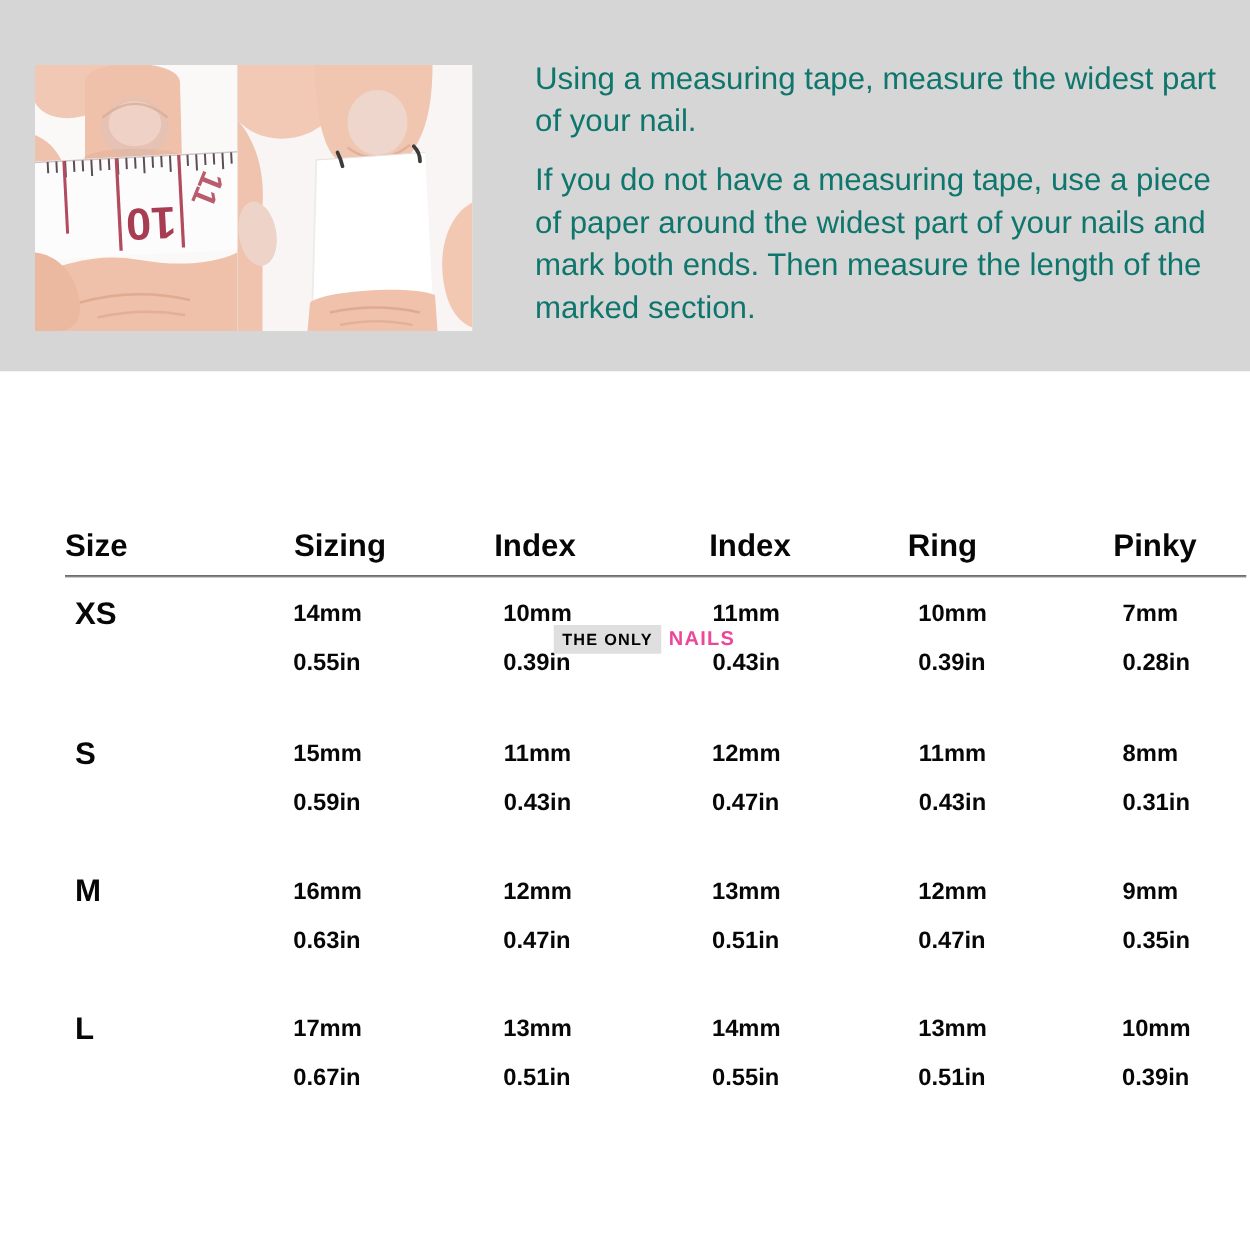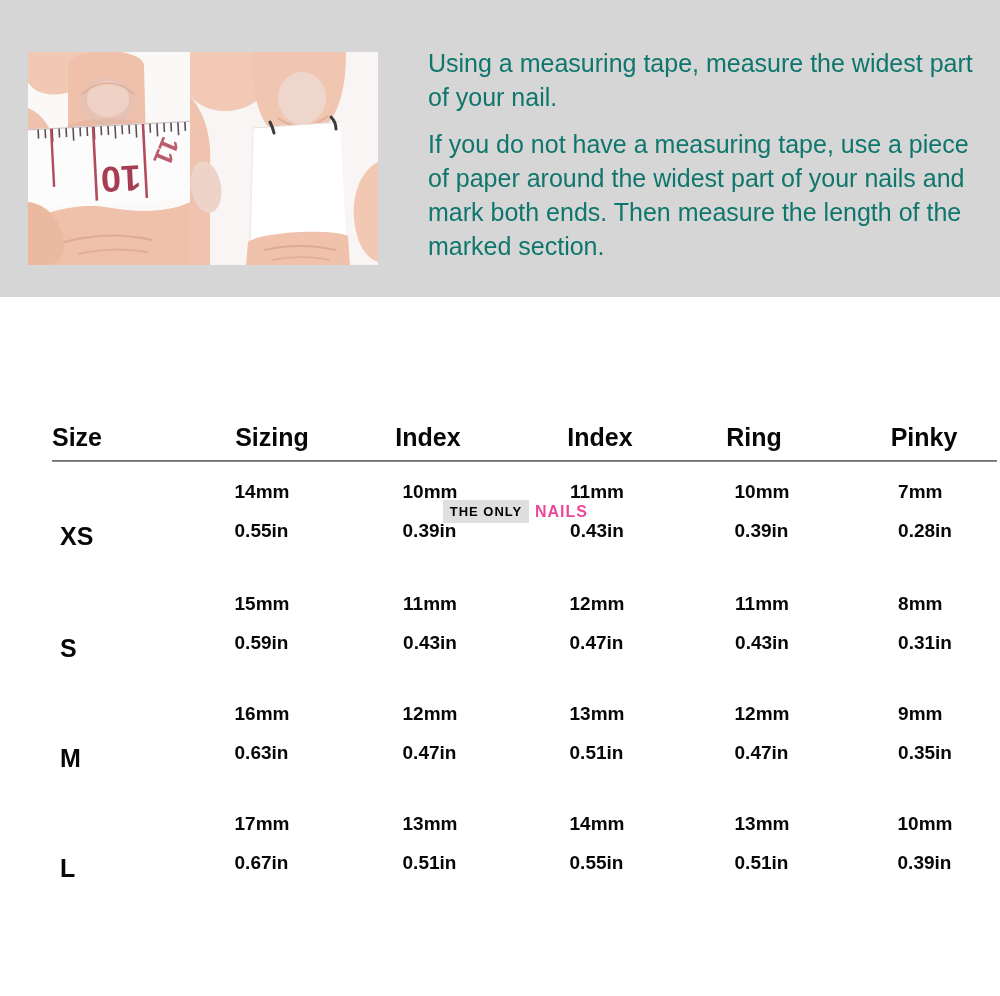--- a/index.html
+++ b/index.html
@@ -24,21 +24,21 @@
 
   
   .sizing-table{position:absolute;left:0;top:0;width:1000px;height:996px;color:#070707;}
   .thead{position:absolute;left:0;top:424px;width:1000px;height:28px;
          font-size:25px;line-height:26px;font-weight:700;}
   .th{position:absolute;transform:translateX(-50%);white-space:nowrap;}
   .th-size{position:absolute;left:52px;transform:none;}
   .divider{position:absolute;left:52px;top:460px;width:945px;height:2px;
            background:linear-gradient(#636363,#9a9a9a);}
   .trow{position:absolute;left:0;width:1000px;height:70px;}
-  .row-label{position:absolute;left:60px;top:-4px;font-size:25px;line-height:26px;font-weight:700;margin-top:45px;}
+  .row-label{position:absolute;left:60px;top:-4px;font-size:25px;line-height:26px;font-weight:700;}
   .cell{position:absolute;top:0;transform:translateX(-50%);text-align:left;
         font-size:19px;line-height:20px;font-weight:700;white-space:nowrap;}
   .cell .in{margin-top:19px;}
 
   
   .c1{left:262px;} .c2{left:430px;} .c3{left:597px;} .c4{left:762px;} .c5{left:925px;}
 
   
   .wm-badge{position:absolute;left:443px;top:500px;width:86px;height:23px;
             background:rgba(221,221,221,.95);color:#000000;font-size:13px;line-height:23px;

